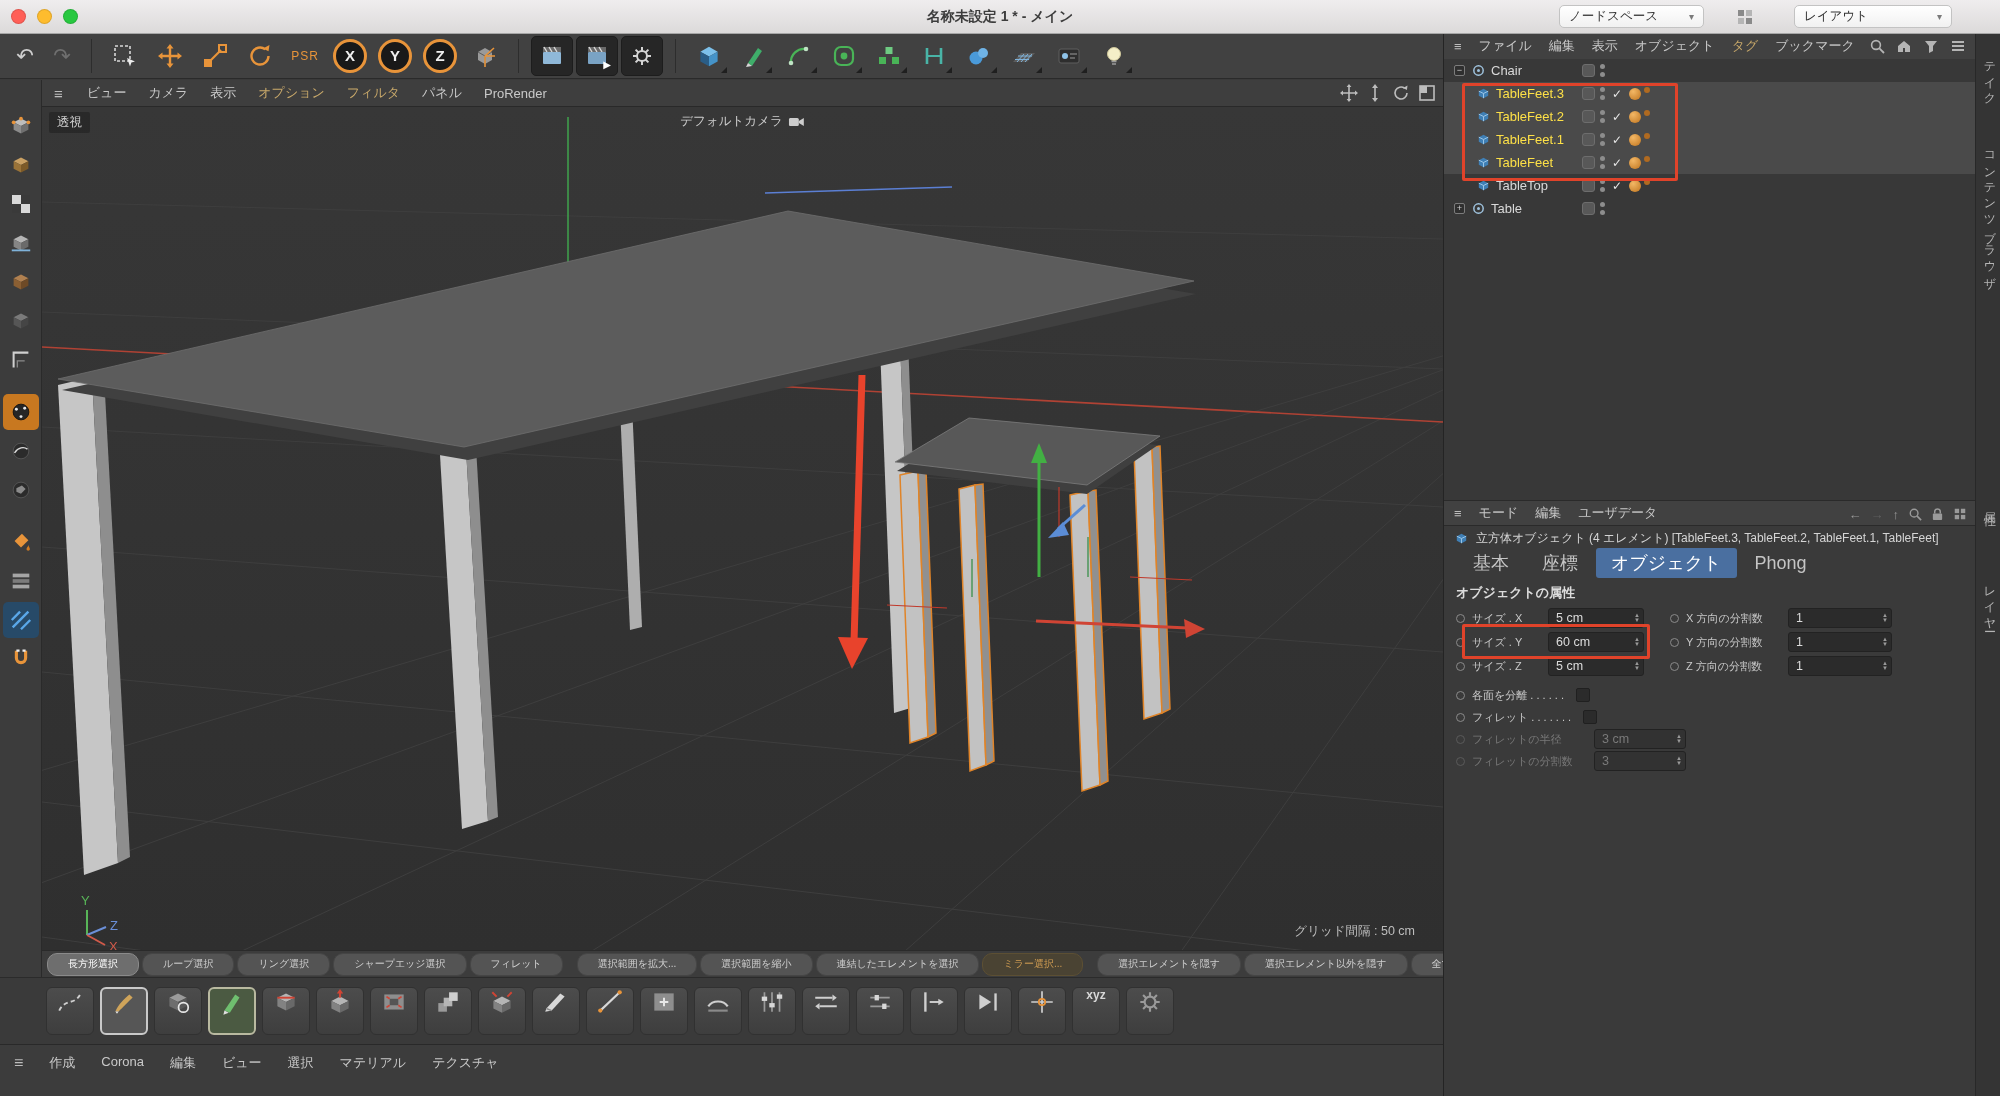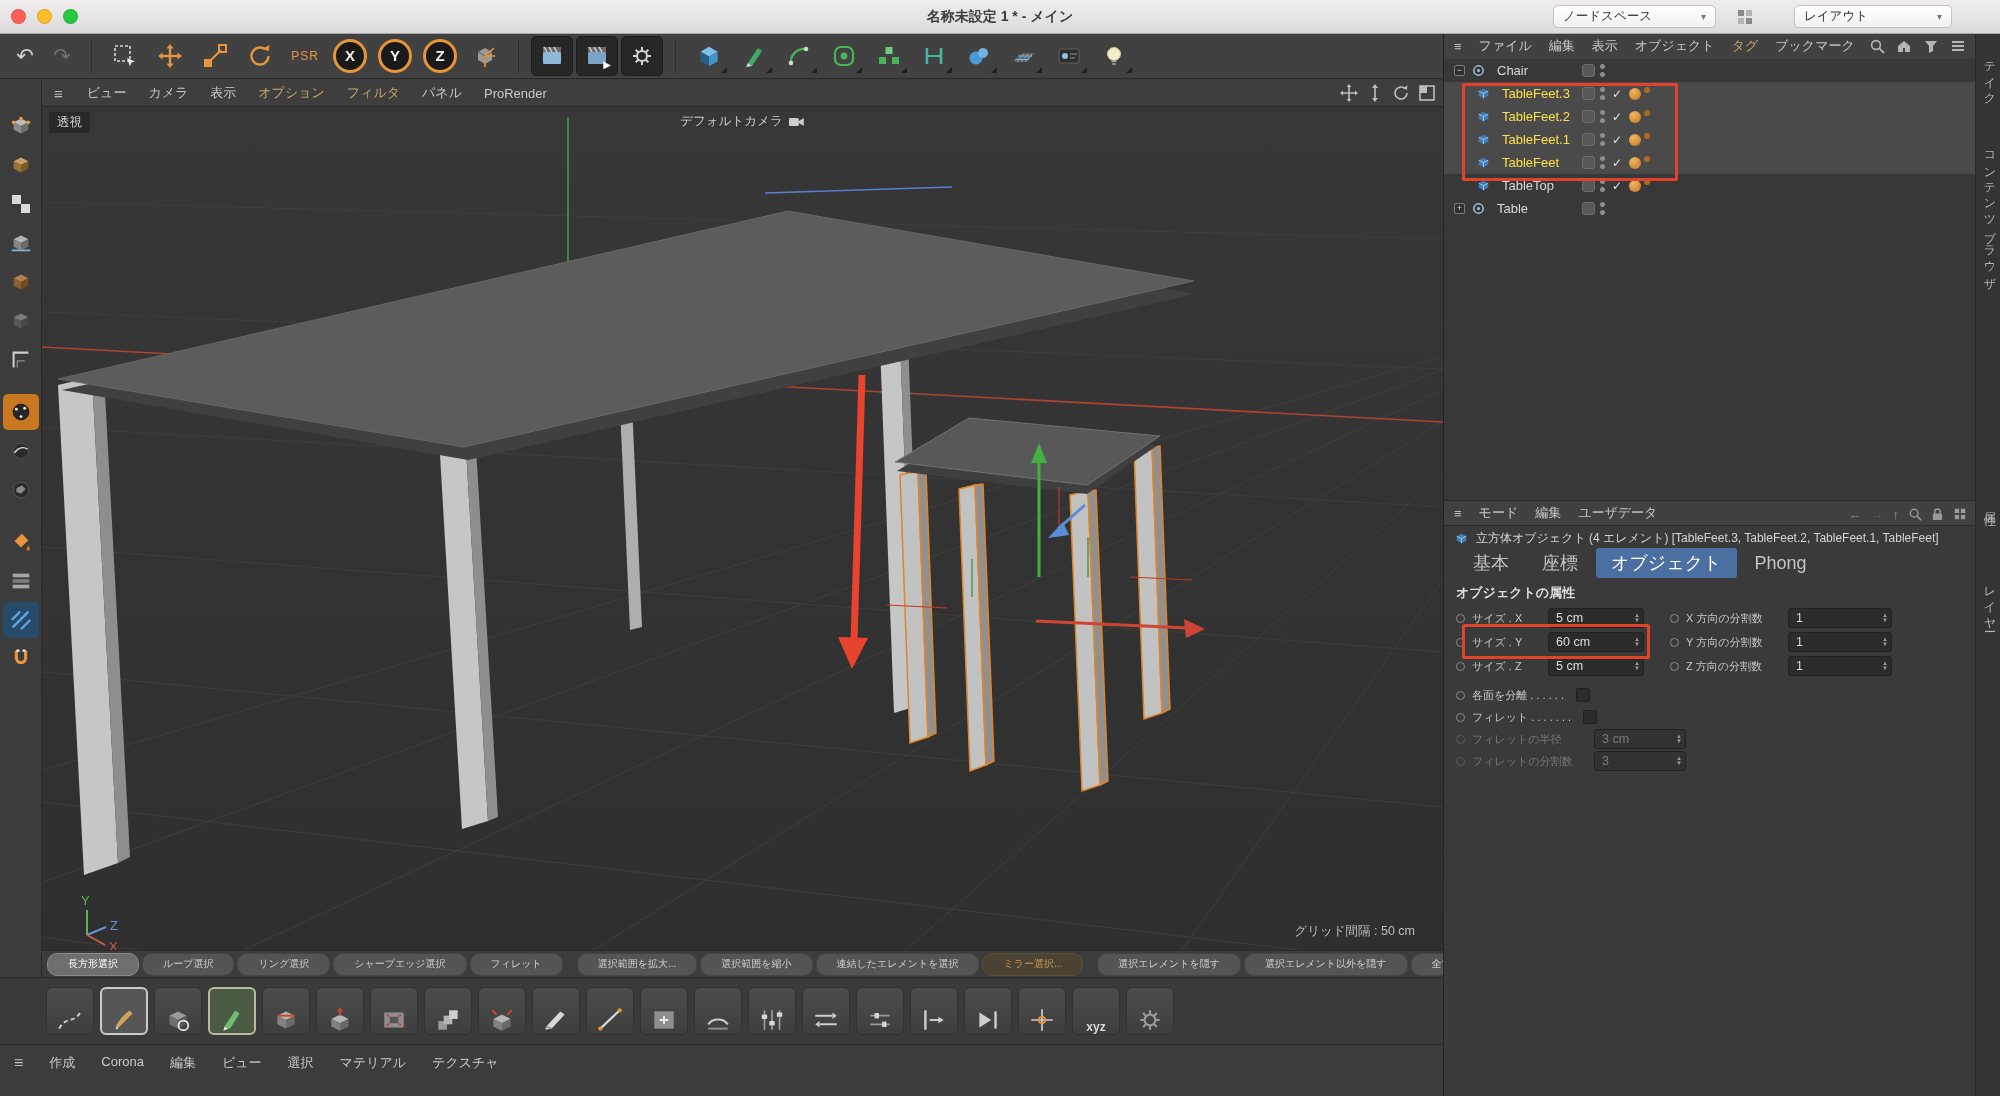--- a/index.html
+++ b/index.html
@@ -62,21 +62,21 @@
   .selbtn{height:21px;padding:0 20px;background:#545454;border:1px solid #454545;border-radius:10px;font-size:10px;
     color:#cfcfcf;display:flex;align-items:center;white-space:nowrap;flex:none}
   .selbtn.active{background:#6e6e6e;border-color:#8a8a8a;color:#fff}
   .selbtn.amber{background:#4a4333;border-color:#5c4f33;color:#cf9c52}
   .selgap{width:8px;flex:none}
 
   
   .modrow{position:absolute;top:977px;left:0;width:1443px;height:67px;background:#3a3a3a;border-top:1px solid #2b2b2b;
     display:flex;align-items:center;gap:6px;padding-left:46px;box-sizing:border-box}
   .mbtn{position:relative;width:48px;height:48px;border-radius:6px;background:linear-gradient(#4c4c4c,#3e3e3e);
-    border:1px solid #313131;display:flex;align-items:flex-end;justify-content:center;box-sizing:border-box;flex:none}
+    border:1px solid #313131;display:flex;align-items:flex-start;justify-content:center;box-sizing:border-box;flex:none}
   .mbtn.hl{border:2px solid #c9c9c9;background:#565656}
   .mbtn.hl2{border:2px solid #b9b9a0;background:#4b5a42}
   .mbtn .xyz{font-size:12px;color:#d8d8d8;font-weight:700}
 
   
   .botmenu{position:absolute;top:1044px;left:0;width:1443px;height:52px;background:#3c3c3c;border-top:1px solid #292929;
     display:flex;align-items:flex-start;gap:26px;padding:9px 0 0 14px;font-size:13px;color:#c9c9c9;box-sizing:border-box}
   .botmenu .menu-g{font-size:16px;color:#bdbdbd}
 
   
@@ -86,21 +86,21 @@
   .om-menubar .amber{color:#c9a96a}
   .menu-g{color:#bdbdbd}
   .om-icons{position:absolute;right:8px;top:3px;display:flex;gap:8px}
   .om-icons .vmi{width:19px;height:19px;display:flex;align-items:center;justify-content:center}
   .om-tree{position:absolute;top:26px;left:0;right:0;height:441px;background:#383838;overflow:hidden}
   .om-row{position:relative;display:flex;align-items:center;height:23px;padding-left:10px;font-size:13px}
   .om-row.child{padding-left:32px}
   .om-row.sel{background:#4a4a4a}
   .expander{width:11px;height:11px;border:1px solid #7c7c7c;border-radius:2px;display:flex;align-items:center;justify-content:center;
     font-size:9px;color:#cfcfcf;background:#2f2f2f;margin-right:6px;box-sizing:border-box;line-height:1}
-  .om-name{margin-left:11px;color:#d9d9d9;white-space:nowrap}
+  .om-name{margin-left:5px;color:#d9d9d9;white-space:nowrap}
   .om-row.sel .om-name{color:#fde047}
   .tagcluster{position:absolute;left:138px;display:flex;align-items:center;gap:5px}
   .sqtag{width:13px;height:13px;border-radius:3px;background:#585858;border:1px solid #6d6d6d;box-sizing:border-box}
   .vdots{display:flex;flex-direction:column;gap:3px}
   .vdots i{width:5px;height:5px;border-radius:50%;background:#8d8d8d}
   .chk{font-size:12px;color:#e8e8e8;width:14px;text-align:center}
   .otag{width:12px;height:12px;border-radius:50%;background:radial-gradient(circle at 35% 30%,#f3b765,#c0751f)}
   .otag2{width:6px;height:6px;border-radius:50%;background:#b06a20;margin-left:-2px;margin-top:-8px}
 
   .am-menubar{position:absolute;top:467px;left:0;right:0;height:26px;background:#414141;border-top:1px solid #2a2a2a;border-bottom:1px solid #2a2a2a;
@@ -138,21 +138,21 @@
 </head>
 <body>
 
 <div id="root">
 
   <div class="titlebar">
     <span class="tl red"></span>
     <span class="tl yel"></span>
     <span class="tl grn"></span>
     <span class="win-title">名称未設定 1 * - メイン</span>
-    <div class="tb-dd" style="right:284px;width:163px">
+    <div class="tb-dd" style="right:296px;width:145px">
       <span>ノードスペース</span>
       <span class="dd-arrow">▾</span>
     </div>
     <svg class="ws-ico" viewBox="0 0 18 18">
       <rect x="2" y="2" width="6" height="6" fill="#8a8a8a"></rect>
         <rect x="10" y="2" width="6" height="6" fill="#b5b5b5"></rect>
       <rect x="2" y="10" width="6" height="6" fill="#b5b5b5"></rect>
         <rect x="10" y="10" width="6" height="6" fill="#8a8a8a"></rect>
     </svg>
     <div class="tb-dd" style="right:48px;width:158px">

